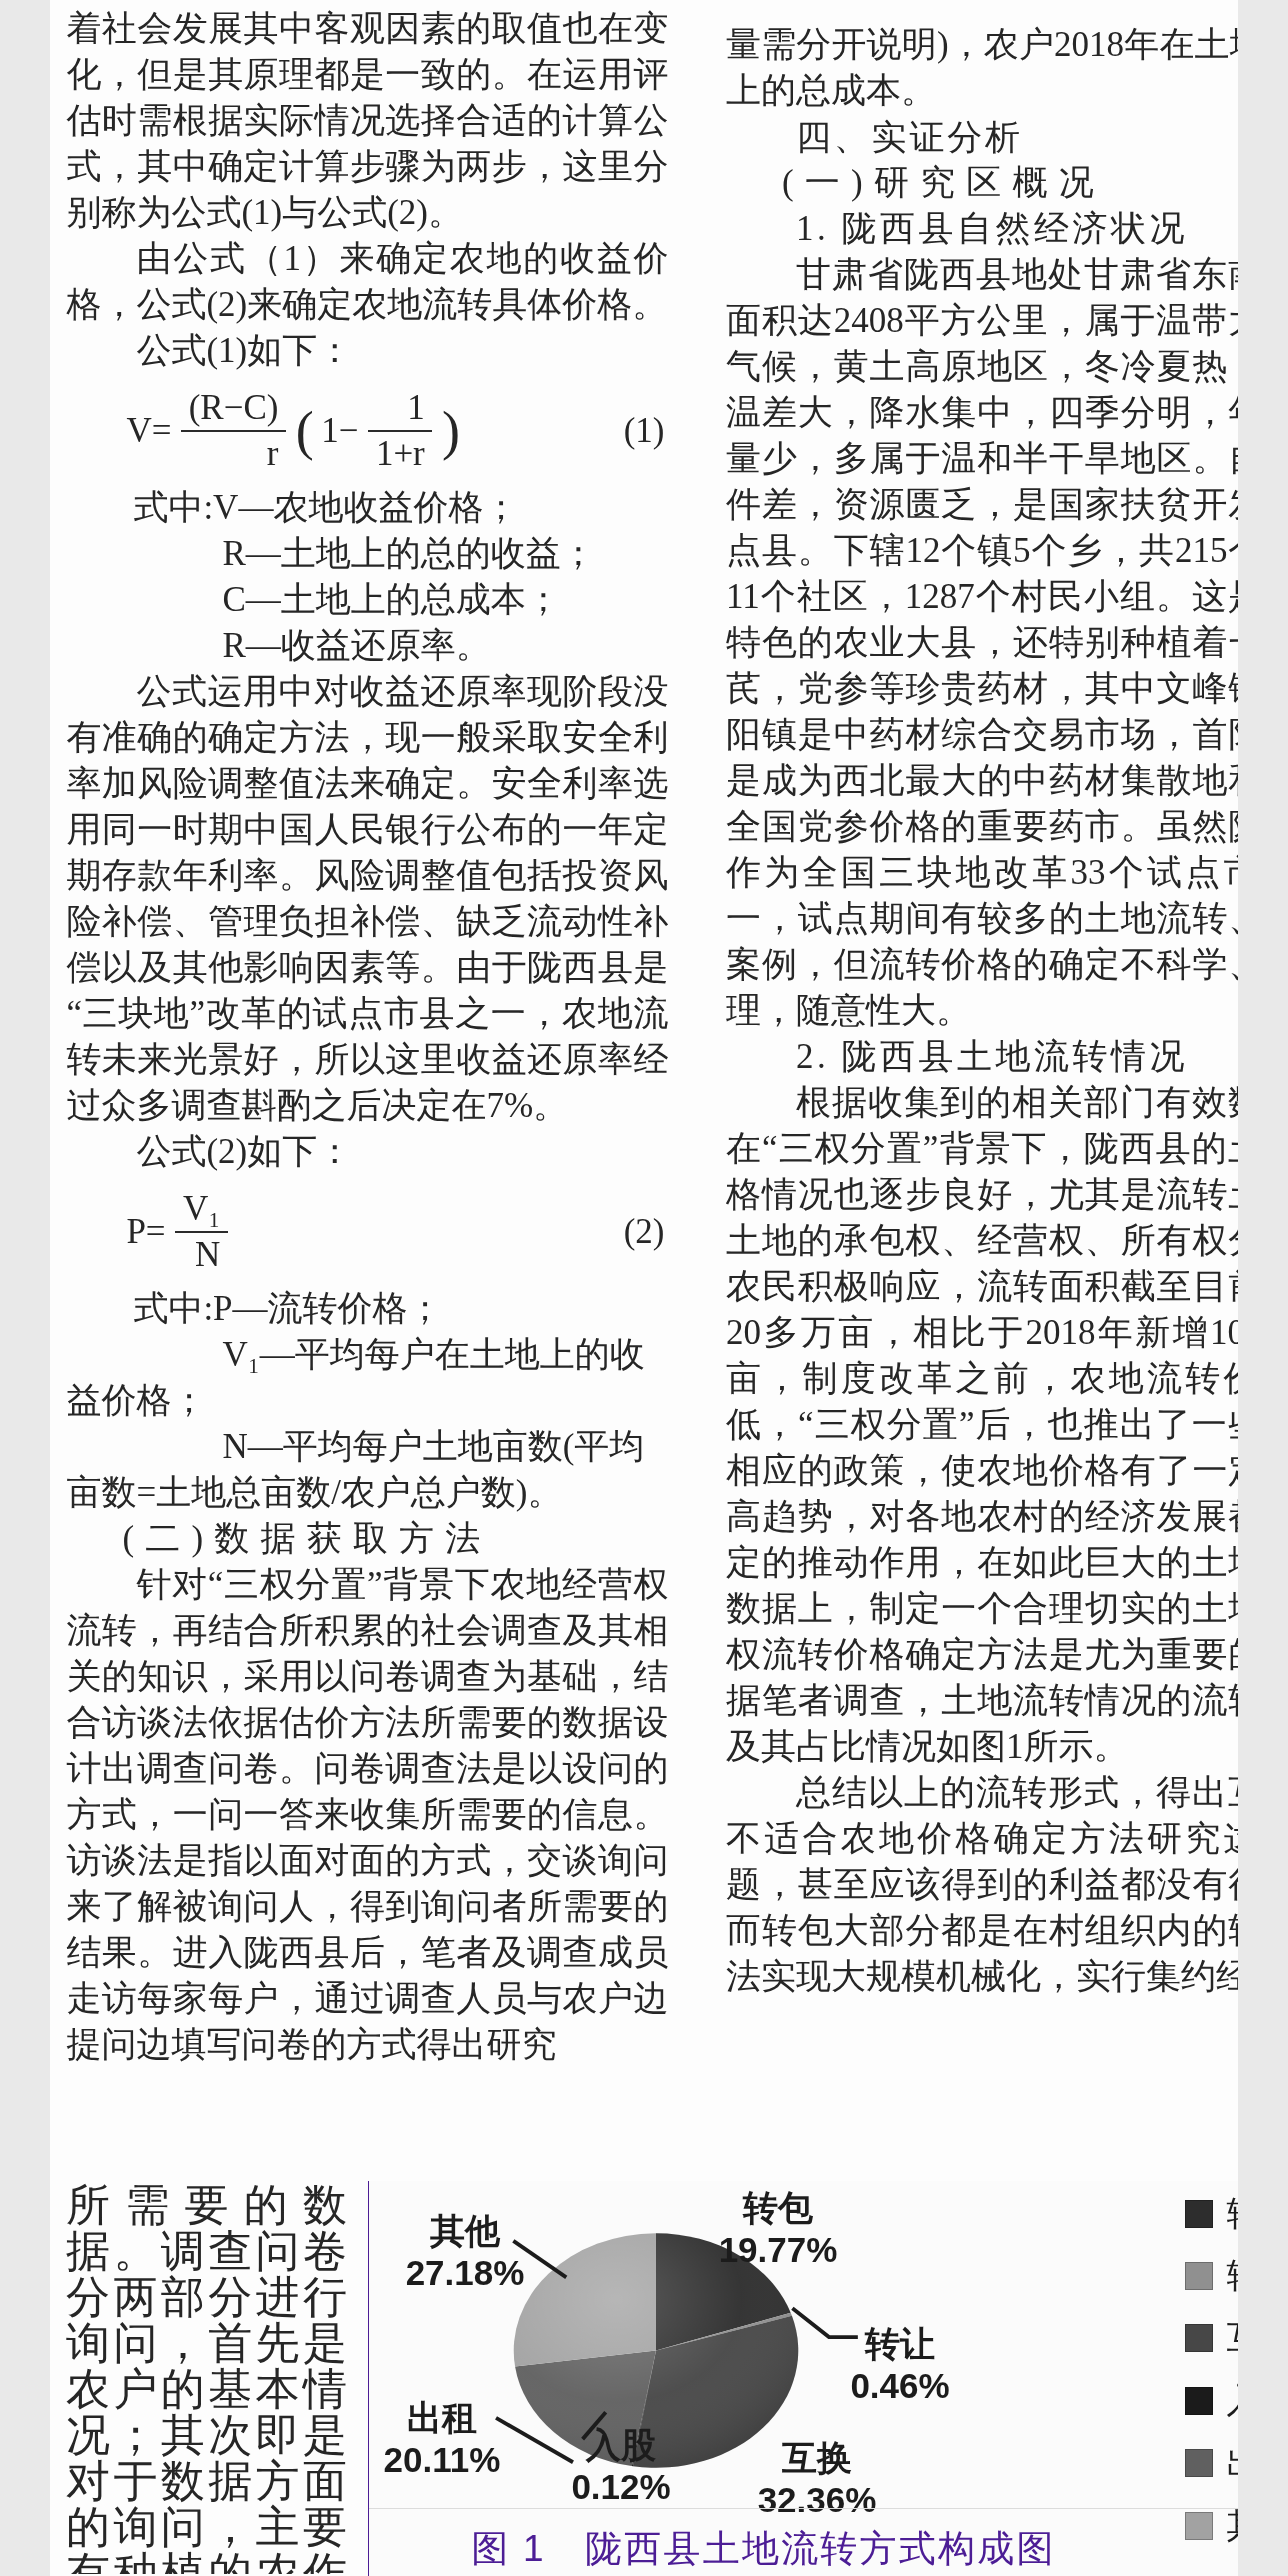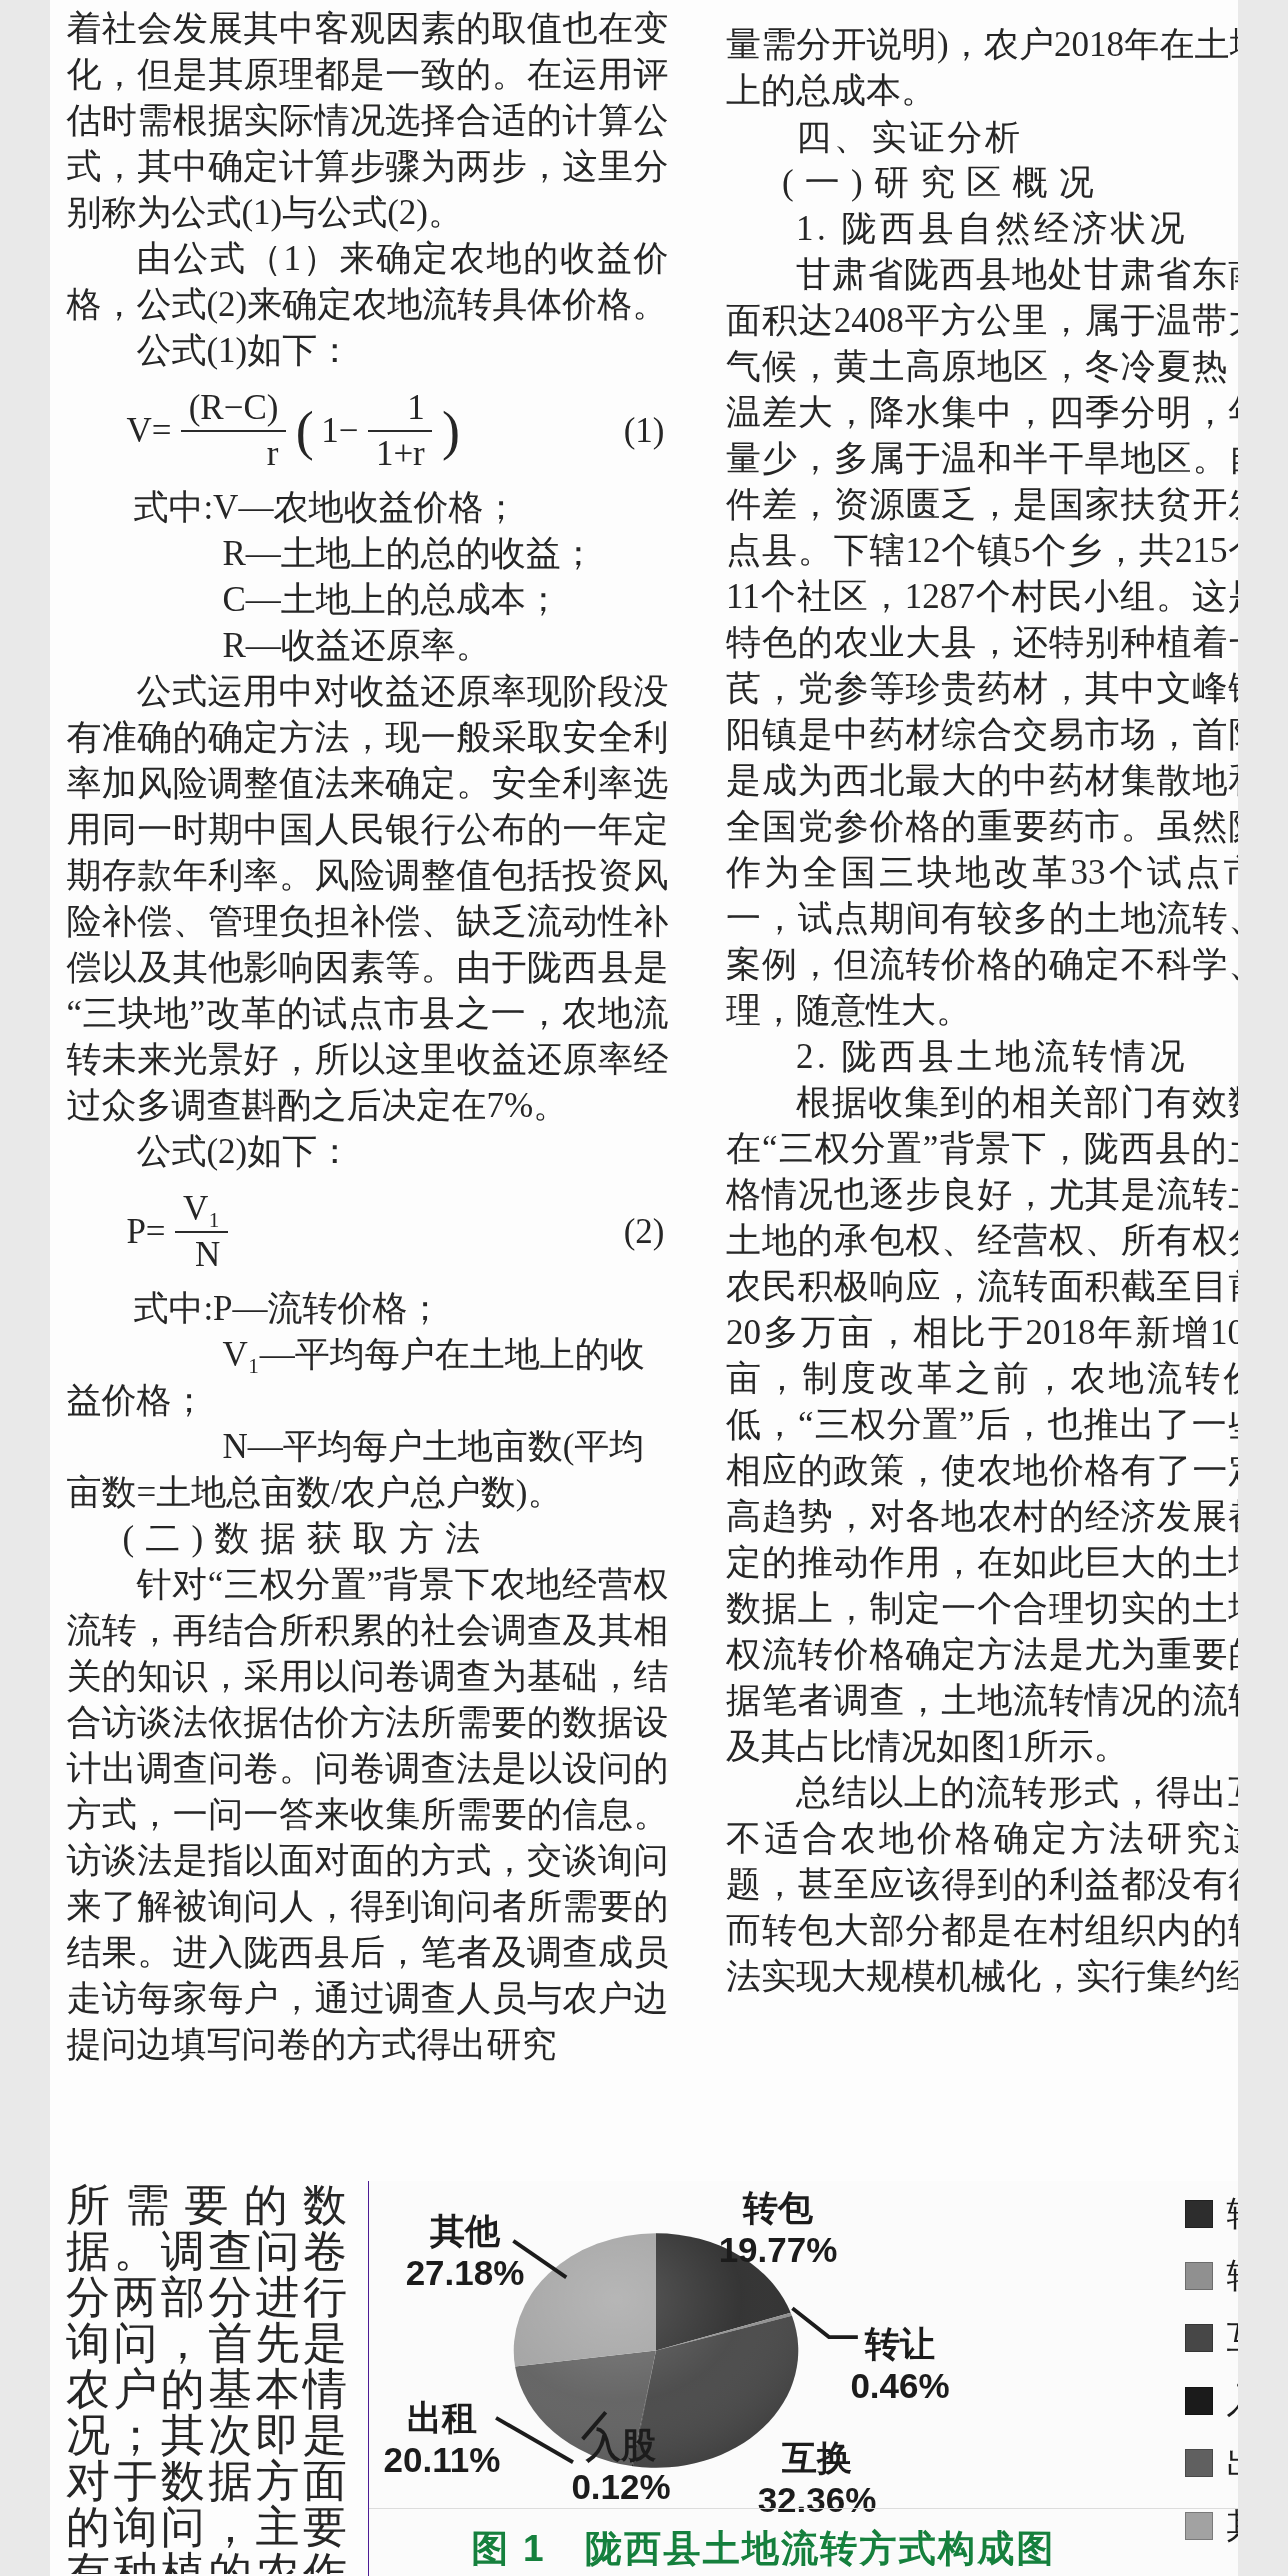--- a/index.html
+++ b/index.html
@@ -59,21 +59,21 @@
     transform:translateX(-50%);white-space:nowrap;
   }
   .leaders{position:absolute;left:0;top:0;width:970px;height:395px;pointer-events:none;}
   .legend{position:absolute;left:816px;top:9.6px;}
   .legend-row{display:flex;align-items:center;margin-bottom:16.4px;}
   .legend-swatch{width:26px;height:26px;display:inline-block;margin-right:13.5px;border:1px solid rgba(0,0,0,.25);}
   .legend-label{font-family:"Liberation Serif","DejaVu Serif",serif;font-size:34px;color:#1d1d1d;}
   .hairline{position:absolute;left:0;top:327px;width:970px;height:0;border-top:1px solid #dcdcdc;}
   .caption{
     position:absolute;left:0;top:343px;width:789px;text-align:center;
-    font-weight:bold;font-size:37px;color:#15803d;letter-spacing:.06em;
+    font-weight:normal;font-size:37px;color:#4c1d95;letter-spacing:.06em;
   }
 </style>
 </head>
 <body>
 
 <div class="page">
 
   <div class="col col-left">
     <p>着社会发展其中客观因素的取值也在变化，但是其原理都是一致的。在运用评估时需根据实际情况选择合适的计算公式，其中确定计算步骤为两步，这里分别称为公式(1)与公式(2)。</p>
     <p class="indent">由公式（1）来确定农地的收益价格，公式(2)来确定农地流转具体价格。</p>

